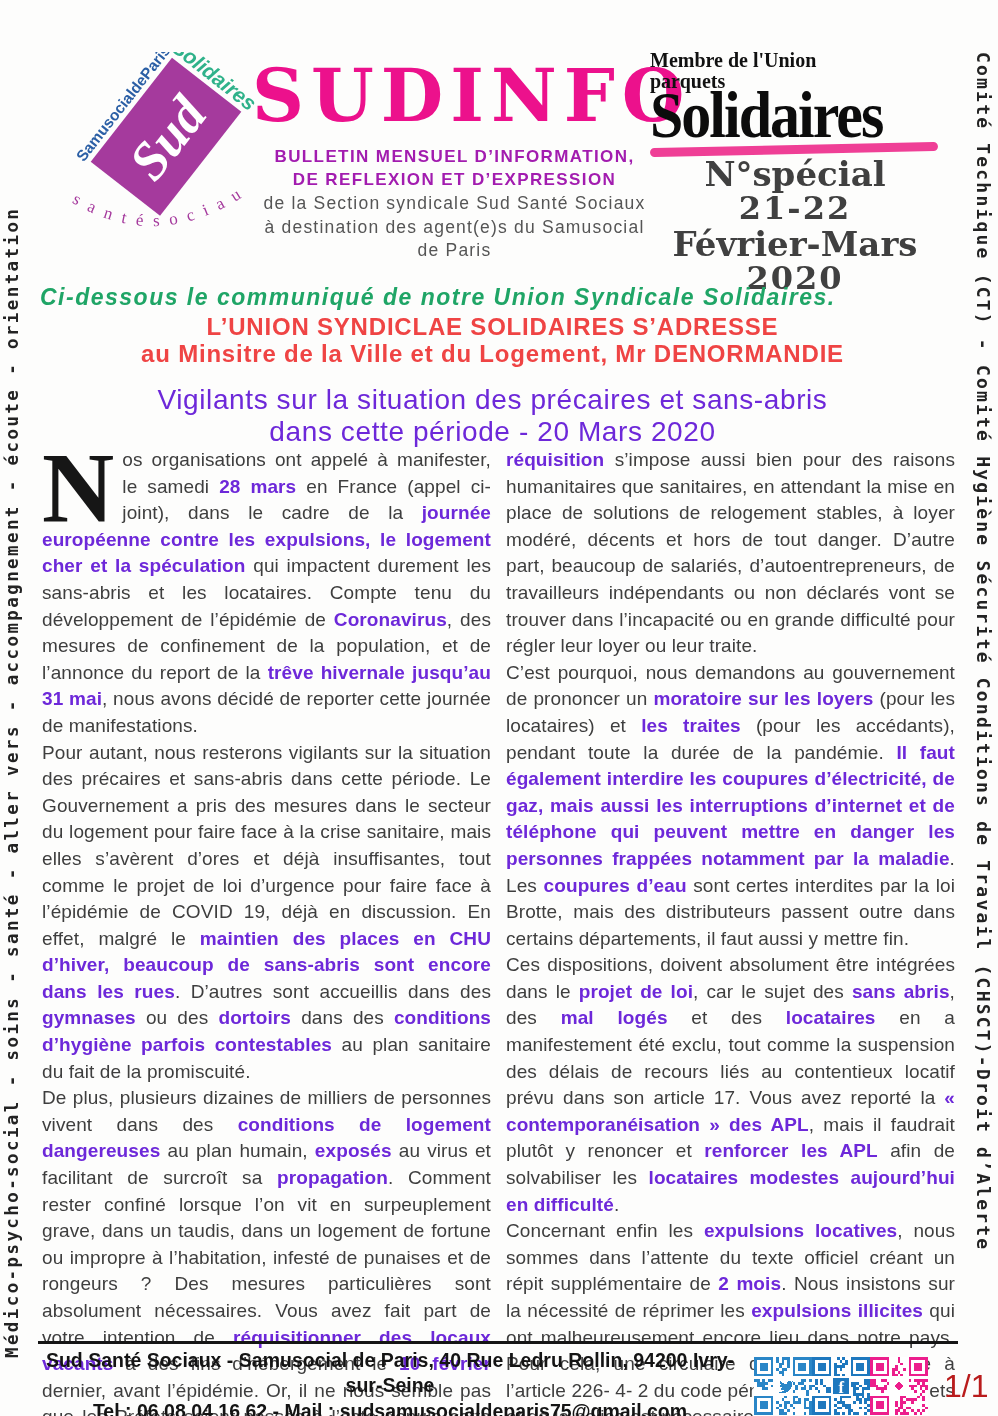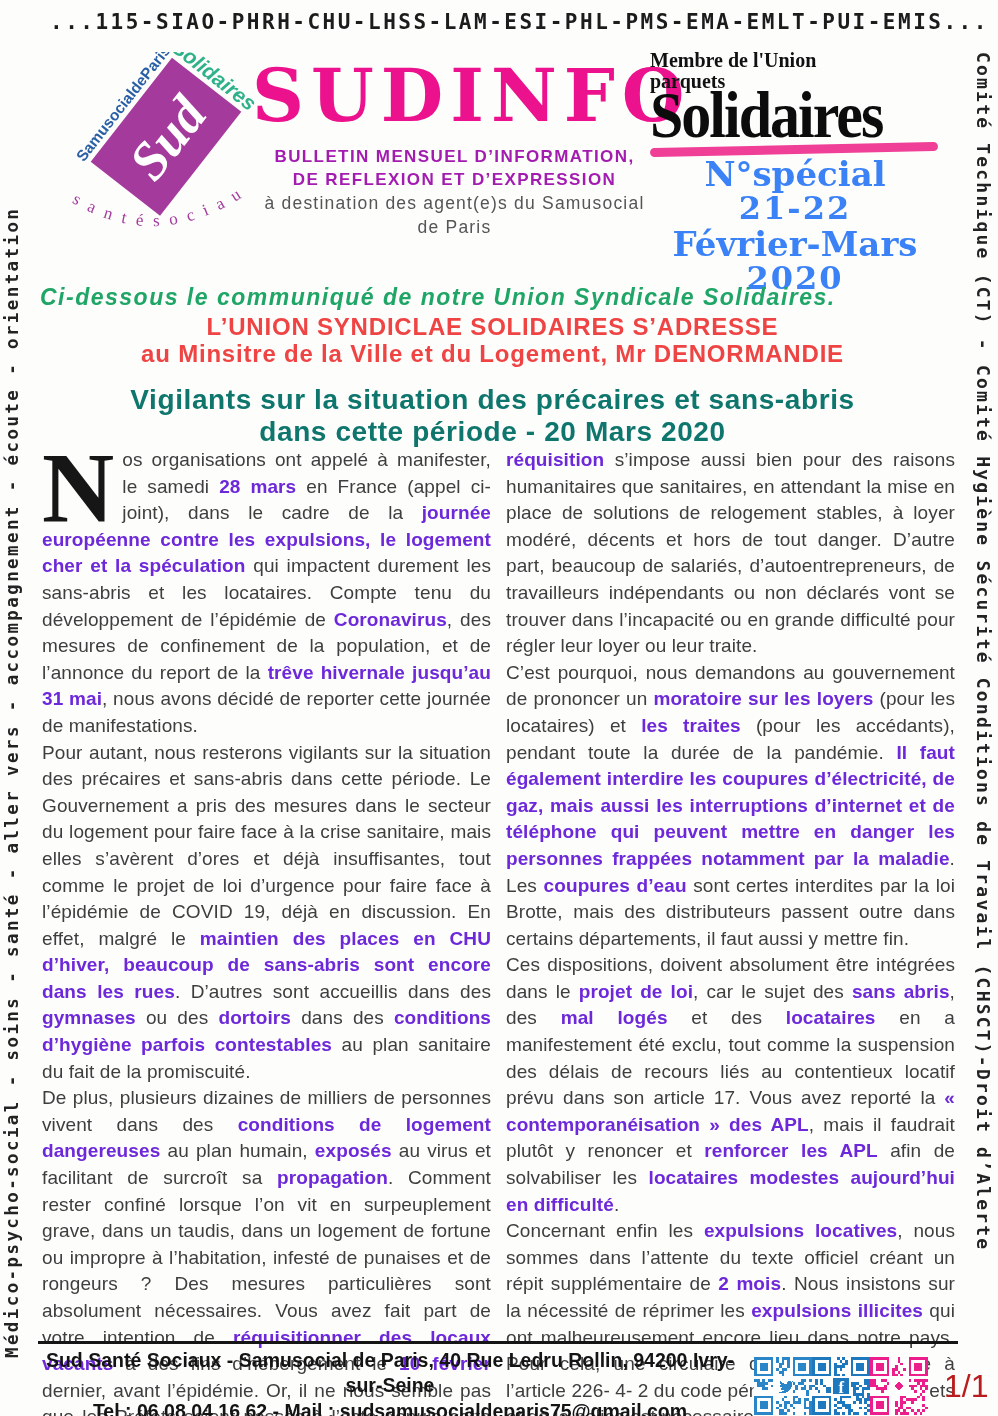--- a/index.html
+++ b/index.html
@@ -26,30 +26,30 @@
   .masthead .sub .r{font-size:17.5px;color:#555;letter-spacing:1.2px;}
   .union{position:absolute;left:650px;top:50px;width:290px;}
   .union .member{text-align:left;font-family:"Liberation Serif",serif;font-weight:bold;
       font-size:20px;line-height:1.05;color:#111;}
   .union .solid{font-family:"Liberation Serif",serif;font-weight:bold;font-size:60px;
       letter-spacing:-2px;line-height:.92;color:#0c0c0c;transform:scaleY(1.08);
       transform-origin:left top;margin-top:-6px;white-space:nowrap;}
   .union .brush{height:9px;background:#ef3f96;border-radius:5px;margin:4px 2px 2px 0;
       transform:rotate(-1.2deg);}
   .union .issue{text-align:center;font-family:"DejaVu Serif",serif;font-weight:bold;
-      color:#3b82f6;line-height:1.06;margin-top:2px;}
+      color:#404040;line-height:1.06;margin-top:2px;}
   .union .issue .i1,.union .issue .i3{font-size:34px;}
   .union .issue .i2,.union .issue .i4{font-size:32px;letter-spacing:2px;}
   
   .kicker{position:absolute;top:284px;left:40px;width:905px;
       font-weight:bold;font-style:italic;font-size:23px;color:#1fa566;letter-spacing:1.5px;}
   .head1{position:absolute;top:313px;left:30px;width:925px;text-align:center;
       font-weight:bold;font-size:24px;line-height:1.14;color:#ef4444;letter-spacing:.8px;}
   .head2{position:absolute;top:384px;left:30px;width:925px;text-align:center;
-      font-weight:bold;font-size:28px;line-height:1.15;color:#0f766e;letter-spacing:.6px;}
+      font-weight:normal;font-size:28px;line-height:1.15;color:#6d28d9;letter-spacing:.6px;}
   
   .columns{position:absolute;top:447px;left:42px;width:913px;display:flex;gap:15px;}
   .col{flex:1;font-size:19px;line-height:26.6px;text-align:justify;color:#3e3e3e;
       letter-spacing:.1px;}
   .col p{margin:0;}
   .col b{color:#6d28d9;}
   .dropcap{float:left;font-family:"Liberation Serif",serif;font-weight:bold;
       font-size:100px;line-height:72px;color:#161616;margin:5px 8px 0 0;}
   
   .footer-rule{position:absolute;top:1341px;left:38px;width:920px;height:3px;background:#151515;}
@@ -58,21 +58,20 @@
       line-height:1.3;color:#141414;}
   .qr-row{display:flex;margin-left:14px;}
   .qr{width:58px;height:58px;display:block;}
   .page-num{font-size:32px;color:#b91c1c;margin-left:16px;font-family:"Liberation Sans",sans-serif;}
 </style>
 </head>
 <body>
 
 <div class="page">
 
-  <div class="top-banner">...115-SIAO-PHRH-CHU-LHSS-LAM-ESI-PHL-PMS-EMA-EMLT-PUI-EMIS...</div>
 
   <div class="vstrip vstrip-left">Médico-psycho-social - soins - santé - aller vers - accompagnement - écoute - orientation</div>
   <div class="vstrip vstrip-right">Comité Technique (CT) - Comité Hygiène Sécurité Conditions de Travail (CHSCT)-Droit d’Alerte</div>
 
   <div class="logo-wrap">
     <svg width="205" height="215" viewBox="0 0 205 215">
       <g transform="rotate(38 100 95)">
         <rect x="56" y="16" width="88" height="132" fill="#a53a9d"></rect>
         <text x="100" y="102" transform="rotate(-90 100 82)" text-anchor="middle" font-family="Liberation Serif, serif" font-style="italic" font-weight="bold" font-size="54" fill="#ffffff">Sud</text>
         <text x="46" y="87" transform="rotate(-90 46 82)" text-anchor="middle" font-family="Liberation Sans, sans-serif" font-weight="bold" font-size="15.5" fill="#2b5fa5">SamusocialdeParis</text>
@@ -83,20 +82,21 @@
         <textPath href="#ss-arc" startOffset="4">s a n t é   s o c i a u x</textPath>
       </text>
     </svg>
   </div>
 
   <div class="masthead">
     <div class="title">SUDINFO</div>
     <div class="sub">
       <div class="b">BULLETIN MENSUEL D’INFORMATION,</div>
       <div class="b">DE REFLEXION ET D’EXPRESSION</div>
+      <div class="r">de la Section syndicale Sud Santé Sociaux</div>
       <div class="r">à destination des agent(e)s du Samusocial de Paris</div>
     </div>
   </div>
 
   <div class="union">
     <div class="member">
       <div>Membre de l'Union</div>
       <div>parquets</div>
     </div>
     <div class="solid">Solidaires</div>

